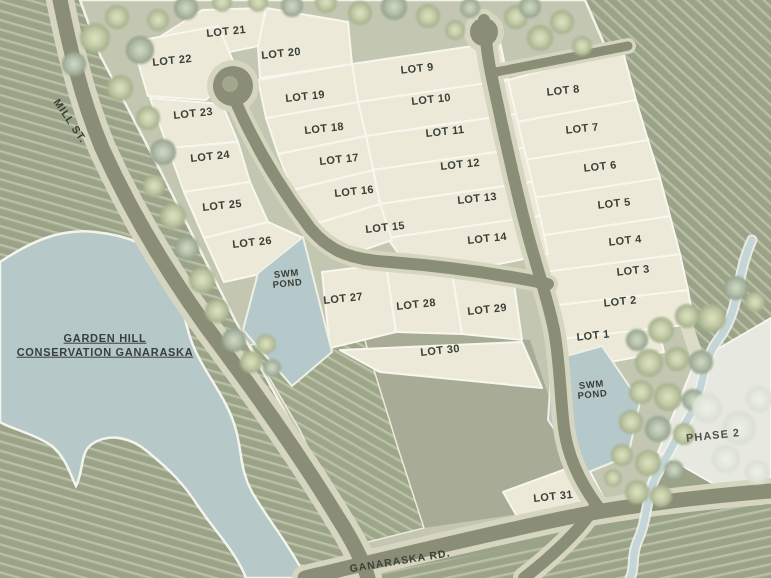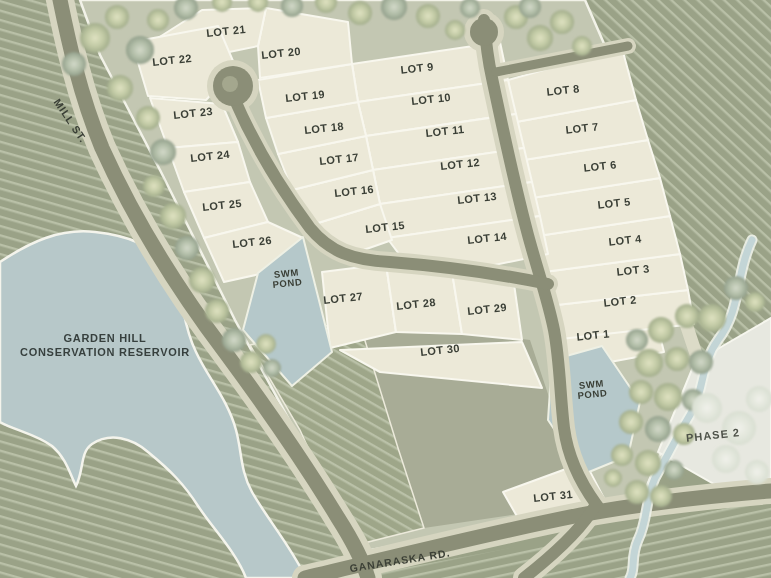--- a/index.html
+++ b/index.html
@@ -4,21 +4,21 @@
 <style>
   html,body{margin:0;padding:0;background:#9aa287;}
   .map{position:relative;width:771px;height:578px;overflow:hidden;
        font-family:"Liberation Sans",sans-serif;}
   .map svg{position:absolute;left:0;top:0;}
   .lbl{position:absolute;font-weight:bold;color:#3a3f36;white-space:nowrap;
        letter-spacing:.4px;font-size:11px;line-height:1.1;
        transform:translate(-50%,-50%) rotate(-6deg);}
   .lbl.small{font-size:9.5px;text-align:center;letter-spacing:.6px;}
   .lbl.reservoir{font-size:11px;letter-spacing:.7px;text-align:center;color:#37403e;
-       transform:translate(-50%,-50%);line-height:1.3;}
+       transform:translate(-50%,-50%);line-height:1.3;text-decoration:underline;}
   .lbl.mill{transform:translate(-50%,-50%) rotate(56deg);letter-spacing:1px;font-size:10.5px;}
   .lbl.gana{transform:translate(-50%,-50%) rotate(-9deg);letter-spacing:1px;font-size:10.5px;color:#3c4036;}
   .lbl.phase2{color:#4e5249;letter-spacing:1px;font-size:11px;}
 </style>
 </head>
 <body>
 
 <div class="map">
 
 <svg width="771" height="578" viewBox="0 0 771 578">
@@ -241,20 +241,20 @@
     <span>SWM</span><br>
     <span>POND</span>
   </div>
   <div class="lbl small" style="left:592px;top:390px">
     <span>SWM</span><br>
     <span>POND</span>
   </div>
 
   <div class="lbl reservoir" style="left:105px;top:345px">
     <span>GARDEN HILL</span><br>
-    <span>CONSERVATION RESERVOIR</span>
+    <span>CONSERVATION GANARASKA</span>
   </div>
 
   <div class="lbl mill" style="left:70px;top:121px">MILL ST.</div>
   <div class="lbl gana" style="left:400px;top:561px">GANARASKA RD.</div>
   <div class="lbl phase2" style="left:713px;top:435px">PHASE 2</div>
 
 </div>
 
 </body></html>

